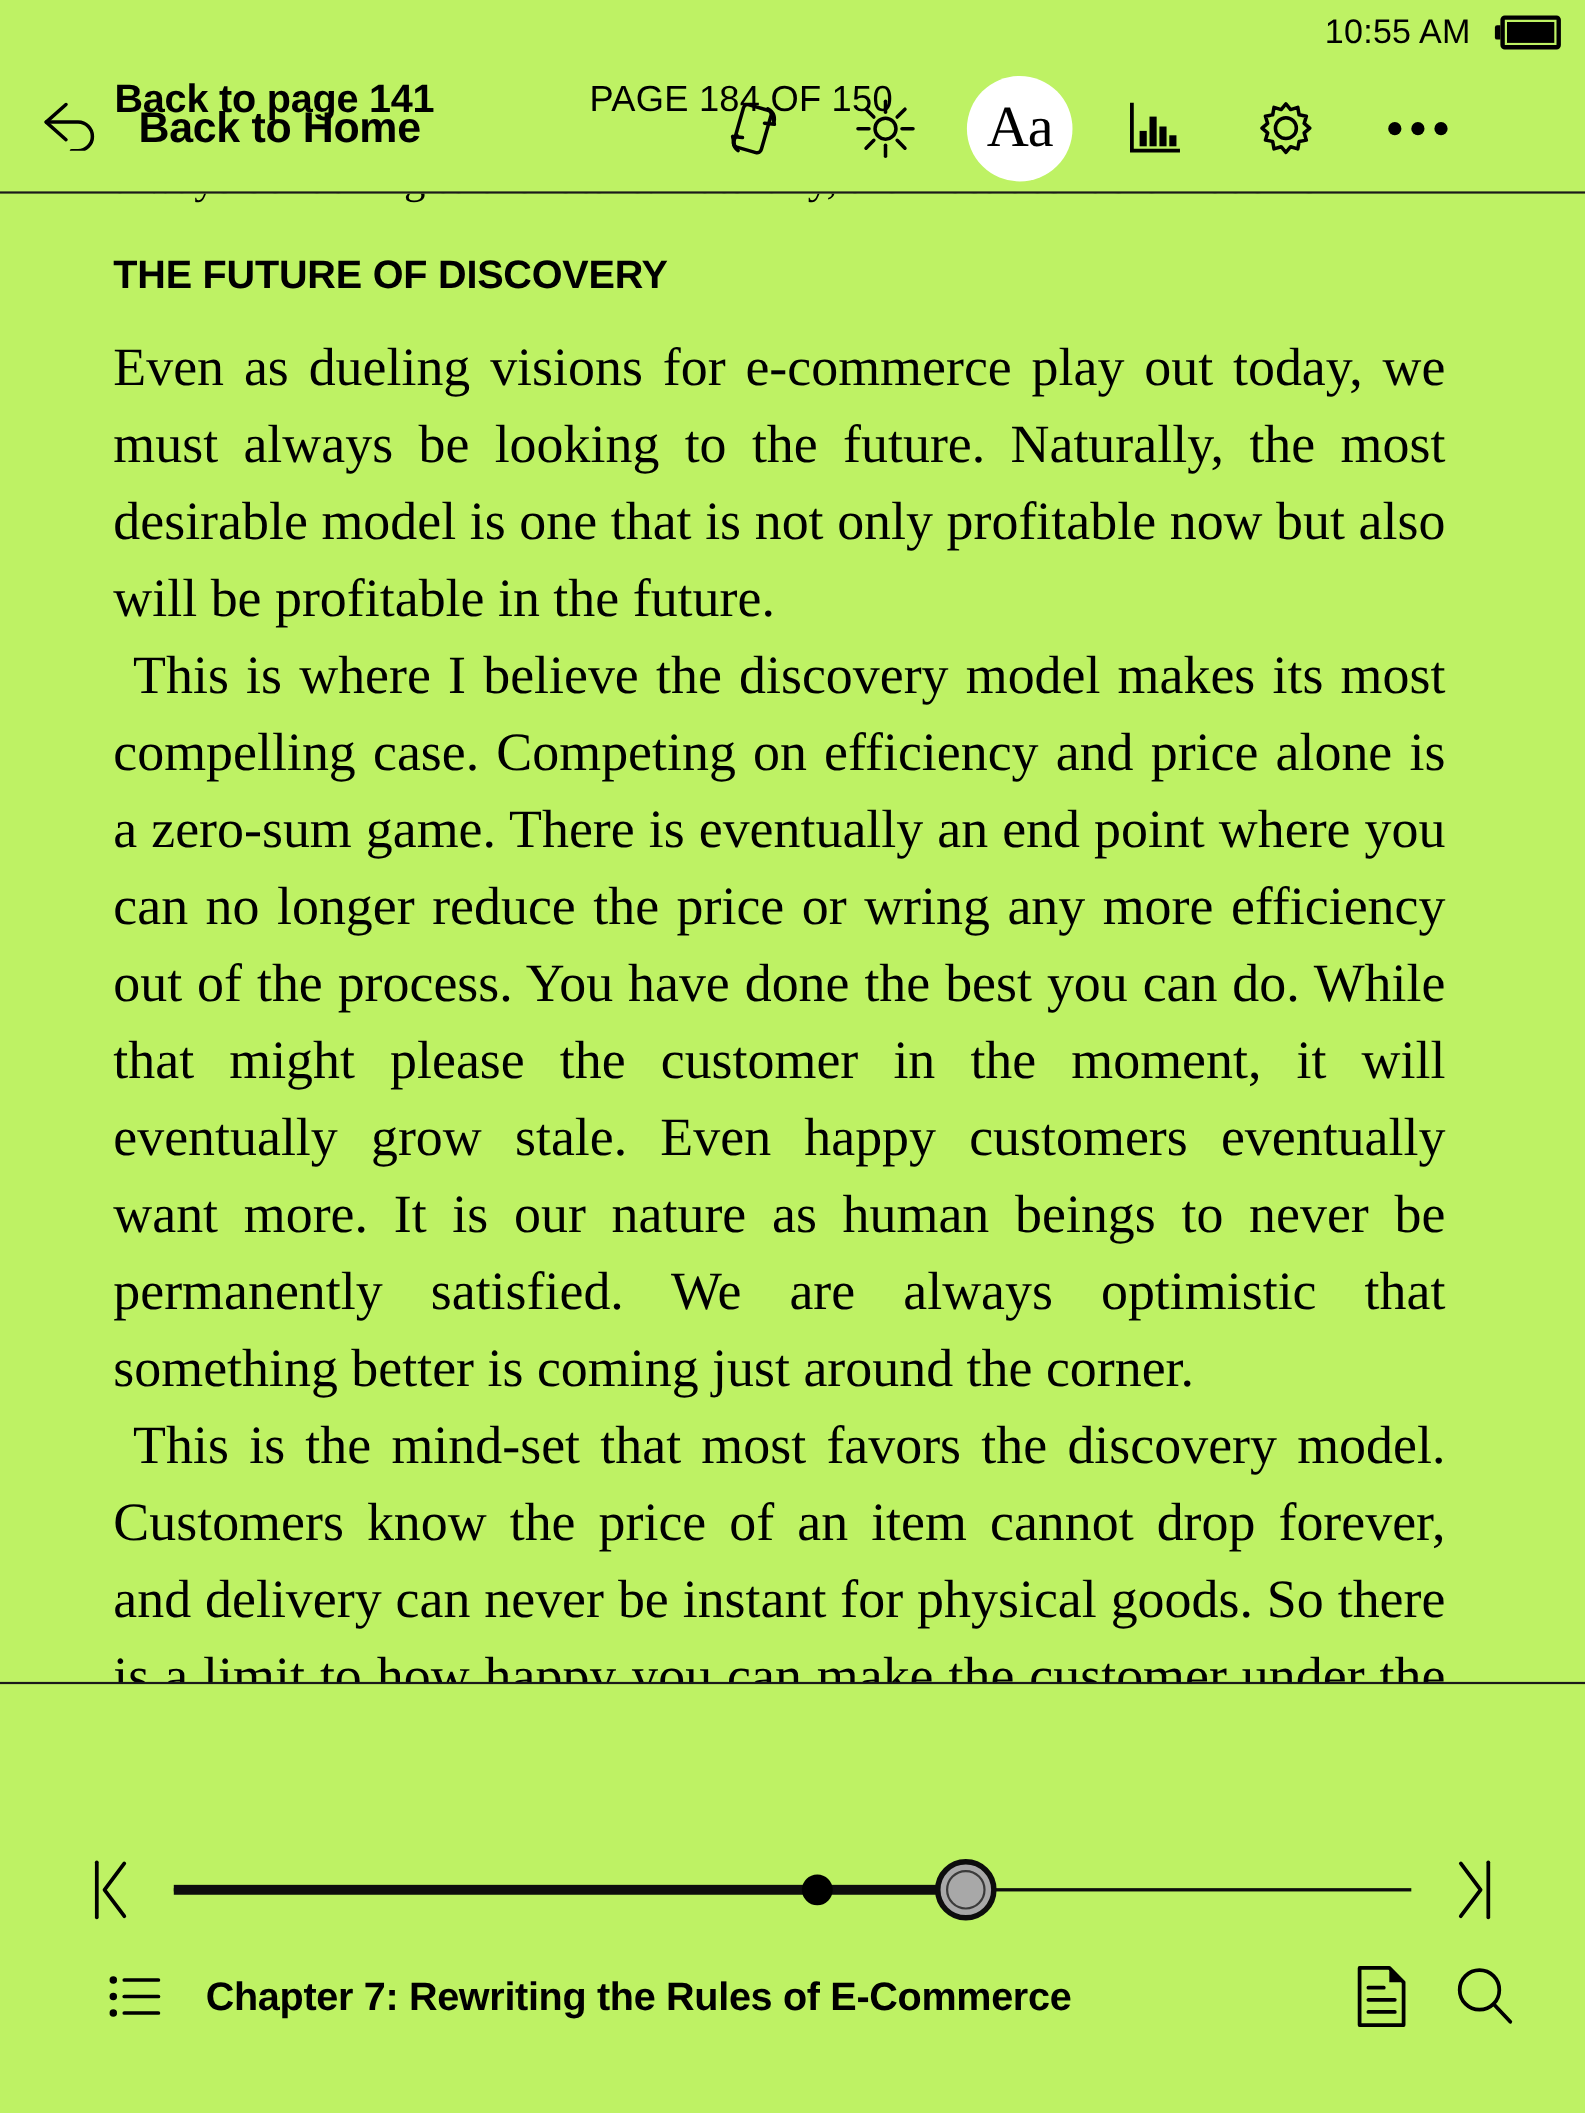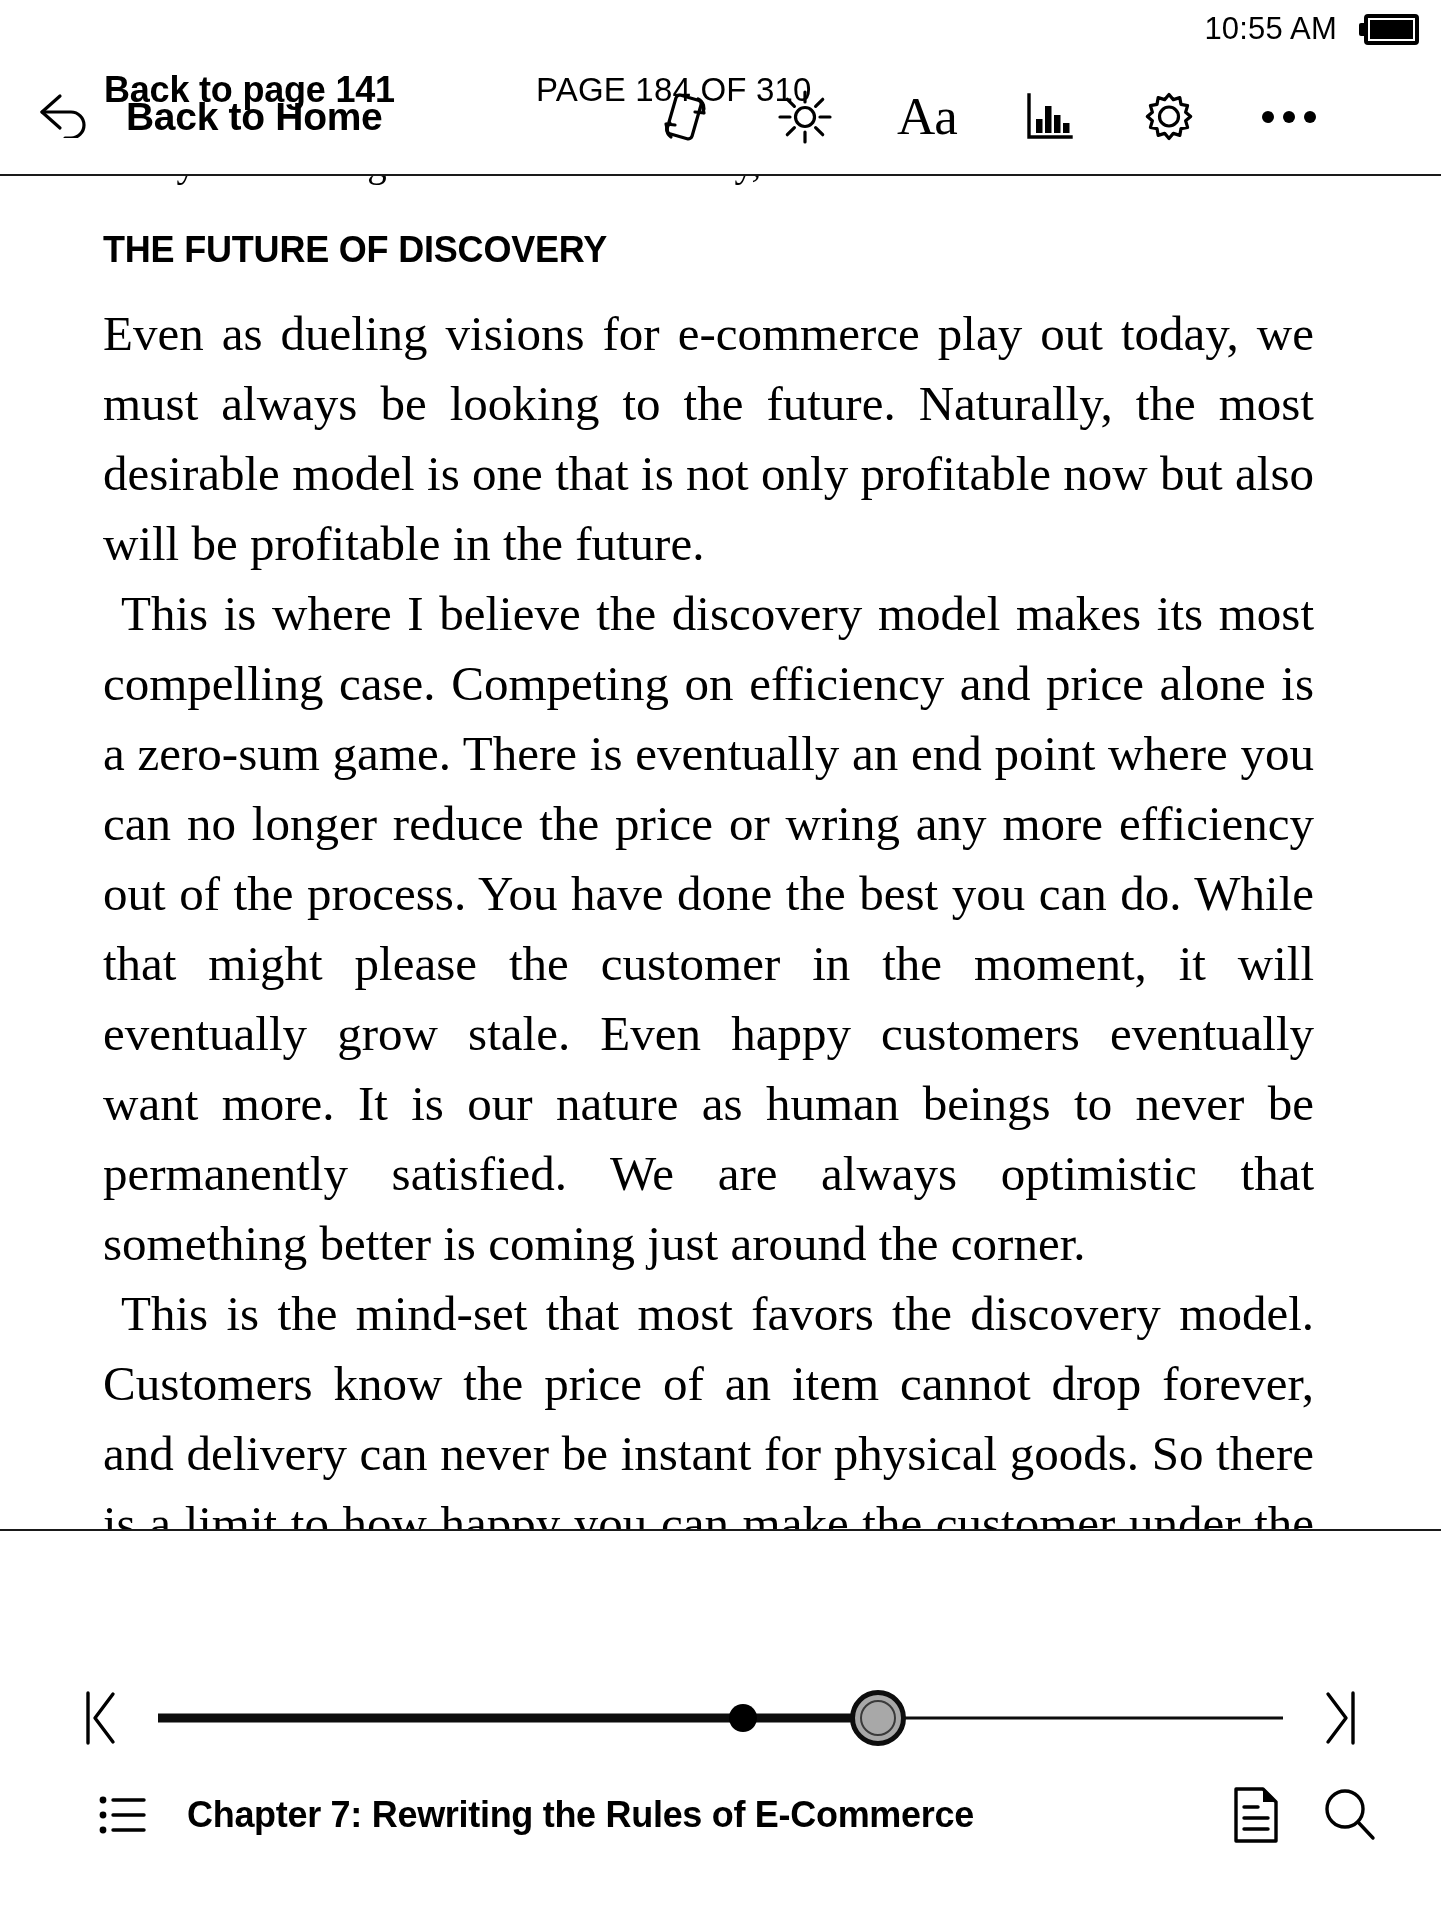--- a/index.html
+++ b/index.html
@@ -8,21 +8,21 @@
     background: #a8a8a8;
   }
   body {
     font-family: "Liberation Sans", sans-serif;
     -webkit-font-smoothing: antialiased;
   }
   #screen {
     position: relative;
     width: 1441px;
     height: 1921px;
-    background: #ffffff;
+    background: #bef264;
     overflow: hidden;
   }
 
   
   #status-bar {
     position: absolute;
     left: 0; top: 0;
     width: 1441px;
     height: 58px;
     display: flex;
@@ -463,21 +463,21 @@
       <p class="para indent">This is the mind-set that most favors the discovery model. Customers know the price of an item cannot drop forever, and delivery can never be instant for physical goods. So there is a limit to how happy you can make the customer under the price/efficiency model. Our discovery model, on the other hand, allows for a future. It</p>
     </div>
   </div>
 
   <div id="bottom-divider"></div>
 
   <div id="bottom-bar"></div>
 
   <div id="page-info-row">
     <div id="back-to-page">Back to page 141</div>
-    <div id="page-indicator">PAGE 184 OF 310</div>
+    <div id="page-indicator">PAGE 184 OF 150</div>
   </div>
 
   <div id="slider-row">
 
     <div class="skip-btn" id="skip-start">
       <svg width="44" height="62" viewBox="0 0 44 62" fill="none">
         <path d="M9 6 V56" stroke="#000" stroke-width="3.4" stroke-linecap="round"></path>
         <path d="M34 7 L16 31 L34 55" stroke="#000" stroke-width="3.4" fill="none" stroke-linecap="round" stroke-linejoin="round"></path>
       </svg>
     </div>

